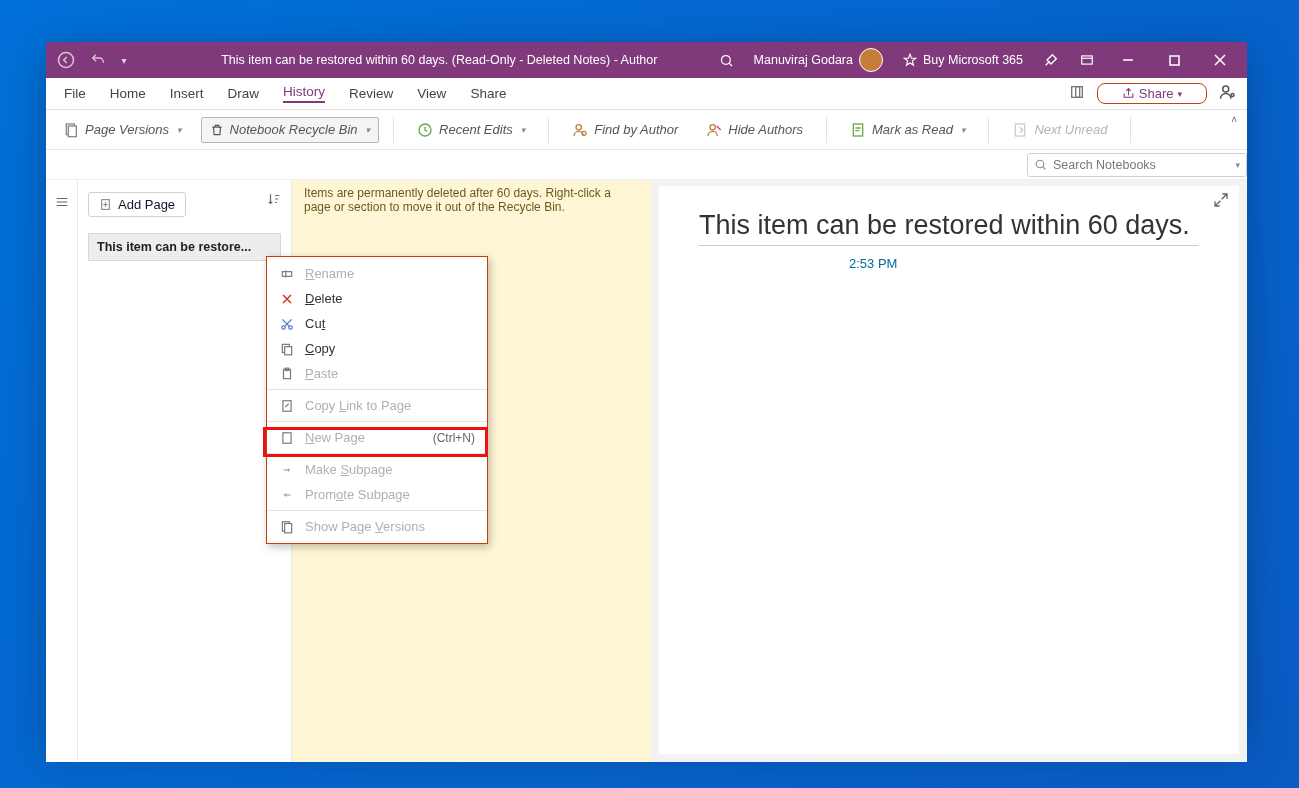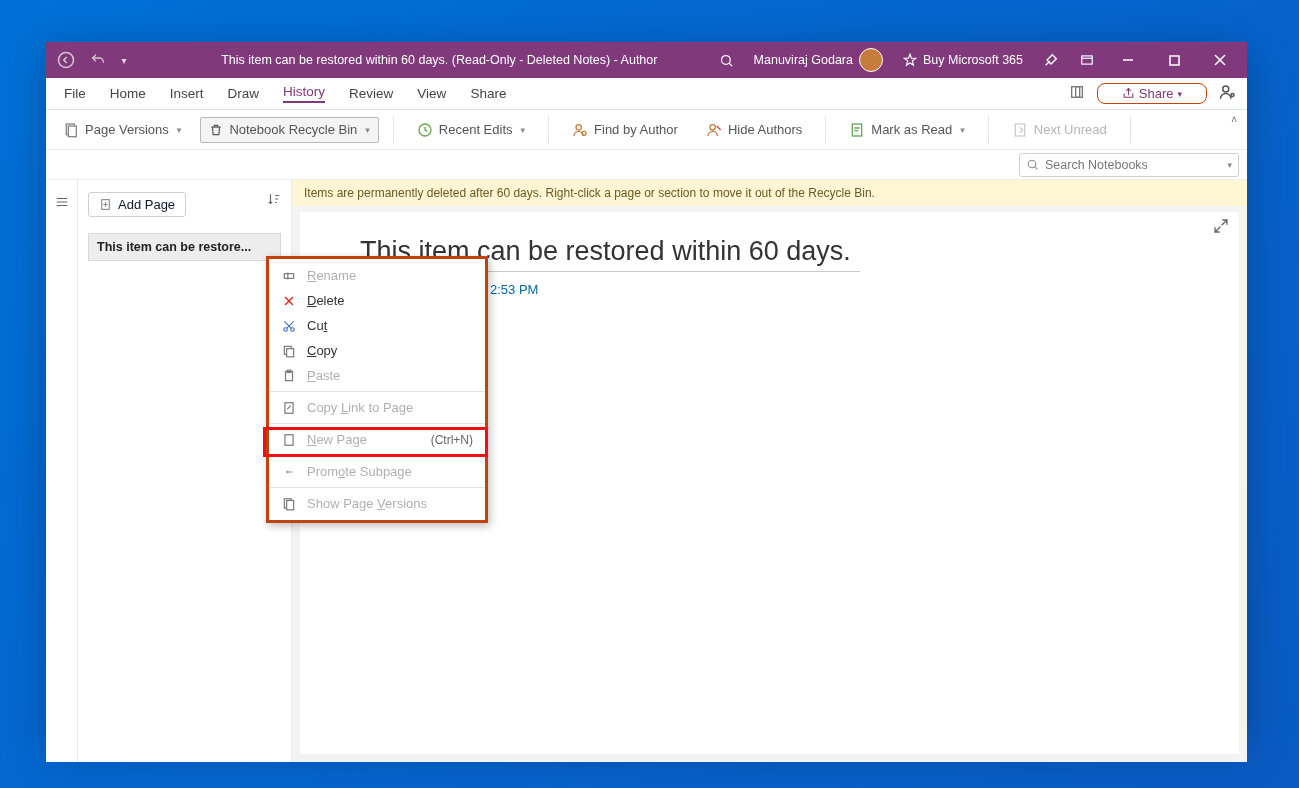--- a/index.html
+++ b/index.html
@@ -45,46 +45,46 @@
   font-size:13.5px; color:#444; background:#fff; position:relative;
 }
 .menubar .file{ color:#444; padding:0 10px;}
 .menubar .tab{ padding:0 12px; height:36px; display:flex; align-items:center; cursor:pointer;}
 .menubar .tab.active{ color:#80397b; font-weight:400;}
 .menubar .tab.active .label{ border-bottom:2px solid #80397b; padding-bottom:2px;}
 .menubar .right{ margin-left:auto; display:flex; align-items:center; gap:8px;}
 .sharebtn{ border:1px solid #c2410c; color:#80397b; border-radius:8px; padding:2px 24px; display:flex; align-items:center; gap:4px; font-size:13px;}
 .ribbon{
   height:40px; background:#fff; border-bottom:1px solid #e8e8e8; display:flex; align-items:center;
-  padding:0 8px; gap:10px; font-size:13px; color:#555;
+  padding:0 8px; gap:10px; font-size:13px; color:#555;font-style:italic;
 }
 .ribbon .btn{ display:flex; align-items:center; gap:6px; padding:4px 8px; border:1px solid transparent; border-radius:2px;}
 .ribbon .btn.outlined{ border:1px solid #b7b7b7; background:#f4f4f4;}
 .ribbon .btn .chev{font-size:9px; color:#888; margin-left:2px;}
 .ribbon .sep{ width:1px; height:26px; background:#e3e3e3; margin:0 4px;}
 .ribbon .disabled{ color:#b5b5b5;}
 .collapse-caret{ position:absolute; right:6px; top:0; font-size:10px; color:#666; padding:4px;}
 .workarea{ display:flex; height: calc(100% - 36px - 32px - 40px - 12px); background:#f3f3f3;}
 .thin-bar{ width:32px; background:#fff; border-right:1px solid #eaeaea; padding-top:8px;}
 .thin-bar .ham{ width:32px; height:28px; display:flex; align-items:center; justify-content:center; color:#666;}
-.search-row{ height:30px; background:#fff; display:flex; justify-content:flex-end; align-items:center; padding-right:8px; border-bottom:1px solid #eee;}
+.search-row{ height:30px; background:#fff; display:flex; justify-content:flex-end; align-items:center; padding-right:0; border-bottom:1px solid #eee;}
 .searchbox{ width:220px; height:24px; border:1px solid #d0d0d0; border-radius:3px; display:flex; align-items:center; padding:0 6px; color:#777; font-size:12.5px; gap:6px;}
 .page-panel{ width:214px; background:#fff; border-right:1px solid #eaeaea; padding:12px 10px;}
 .addpage{ border:1px solid #d0d0d0; border-radius:3px; padding:4px 10px; color:#0f172a; font-size:13px; display:inline-flex; align-items:center; gap:6px;}
 .sort-ico{ float:right; color:#666; font-size:14px;}
 .page-item{ margin-top:16px; background:#ededed; padding:6px 8px; font-size:12.5px; color:#222; border:1px solid #d7d7d7; white-space:nowrap; overflow:hidden; text-overflow:ellipsis; font-weight:600;}
-.content-col{ flex:1; display:flex; flex-direction:column; position:relative; background:#f3f3f3; padding:0 0 0 0;}
+.content-col{ flex:1; display:flex; flex-direction:row; position:relative; background:#f3f3f3; padding:0 0 0 0;}
 .banner{ background:#fff6d6; color:#6a5a1f; font-size:12px; padding:6px 12px; margin:0;}
 .page-body{ background:#fff; margin:6px 8px 8px 8px; flex:1; position:relative; padding:24px 40px;}
-.page-title-edit{ font-size:27px; color:#333; border-bottom:1px solid #ccc; display:inline-block; min-width:500px; padding-bottom:4px; font-weight:400;margin-left:20px;}
+.page-title-edit{ font-size:27px; color:#333; border-bottom:1px solid #ccc; display:inline-block; min-width:500px; padding-bottom:4px; font-weight:400;}
 .timestamp{ font-size:13px; color:#0369a1; margin-top:10px; margin-left:150px;}
 .expand{ position:absolute; right:10px; top:6px; color:#666;}
 .context-menu{
   position:absolute; left:266px; top:256px; width:222px; background:#fff;
-  border:3px solid #c2410c; box-shadow:2px 3px 8px rgba(0,0,0,.25); font-size:13px; padding:4px 0;
+  border:1px solid #c2410c; box-shadow:2px 3px 8px rgba(0,0,0,.25); font-size:13px; padding:4px 0;
 }
 .context-menu .mi{ display:flex; align-items:center; gap:10px; padding:5px 12px; color:#333; }
 .context-menu .mi.disabled{ color:#b0b0b0;}
 .context-menu .mi .ico{ width:16px; display:flex; justify-content:center; color:#777;}
 .context-menu .divider{ height:1px; background:#e3e3e3; margin:3px 0;}
 .context-menu .mi .shortcut{ margin-left:auto; color:#666; font-size:12px;}
 .highlight-box{ border:3px solid #e11; position:absolute; left:263px; top:427px; width:225px; height:30px; pointer-events:none;}
 .mi.hover{ background:#f0e6ef;}
 .ribbon-wrap{position:relative;}
 .ico{display:inline-flex;}
@@ -401,20 +401,28 @@
           <rect x="5" y="3" width="14" height="18"></rect>
         </svg>
       </span>
     <span><span class="underline">N</span>ew Page</span>
     <span class="shortcut">(Ctrl+N)</span>
   </div>
   <div class="divider"></div>
   <div class="mi disabled">
     <span class="ico">
         <svg width="14" height="10" viewBox="0 0 24 24" fill="none" stroke="currentColor" stroke-width="2">
+          <path d="M4 12h14M14 8l4 4-4 4"></path>
+        </svg>
+      </span>
+    <span>Make <span class="underline">S</span>ubpage</span>
+  </div>
+  <div class="mi disabled">
+    <span class="ico">
+        <svg width="14" height="10" viewBox="0 0 24 24" fill="none" stroke="currentColor" stroke-width="2">
           <path d="M20 12H6M10 8l-4 4 4 4"></path>
         </svg>
       </span>
     <span>Prom<span class="underline">o</span>te Subpage</span>
   </div>
   <div class="divider"></div>
   <div class="mi disabled">
     <span class="ico">
         <svg width="14" height="14" viewBox="0 0 24 24" fill="none" stroke="currentColor" stroke-width="2">
           <rect x="4" y="3" width="12" height="16"></rect>

